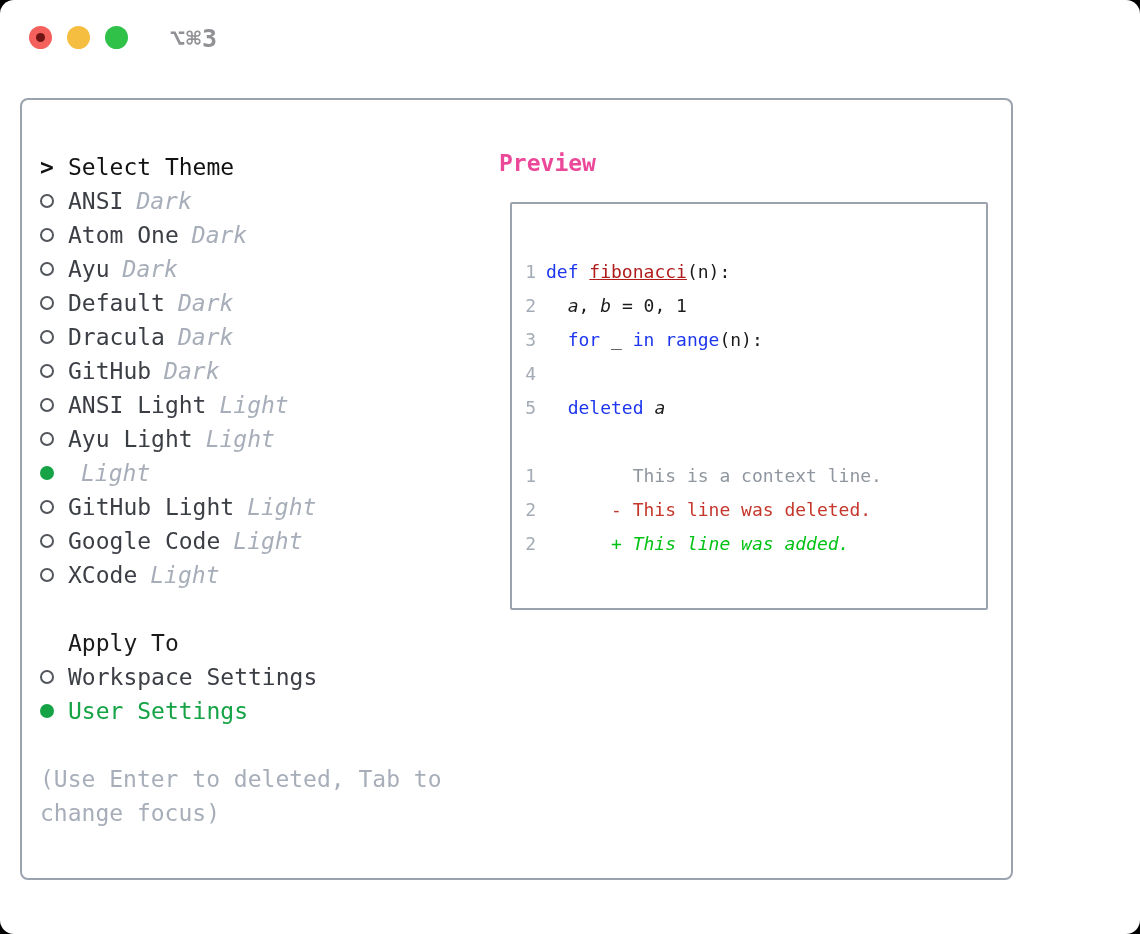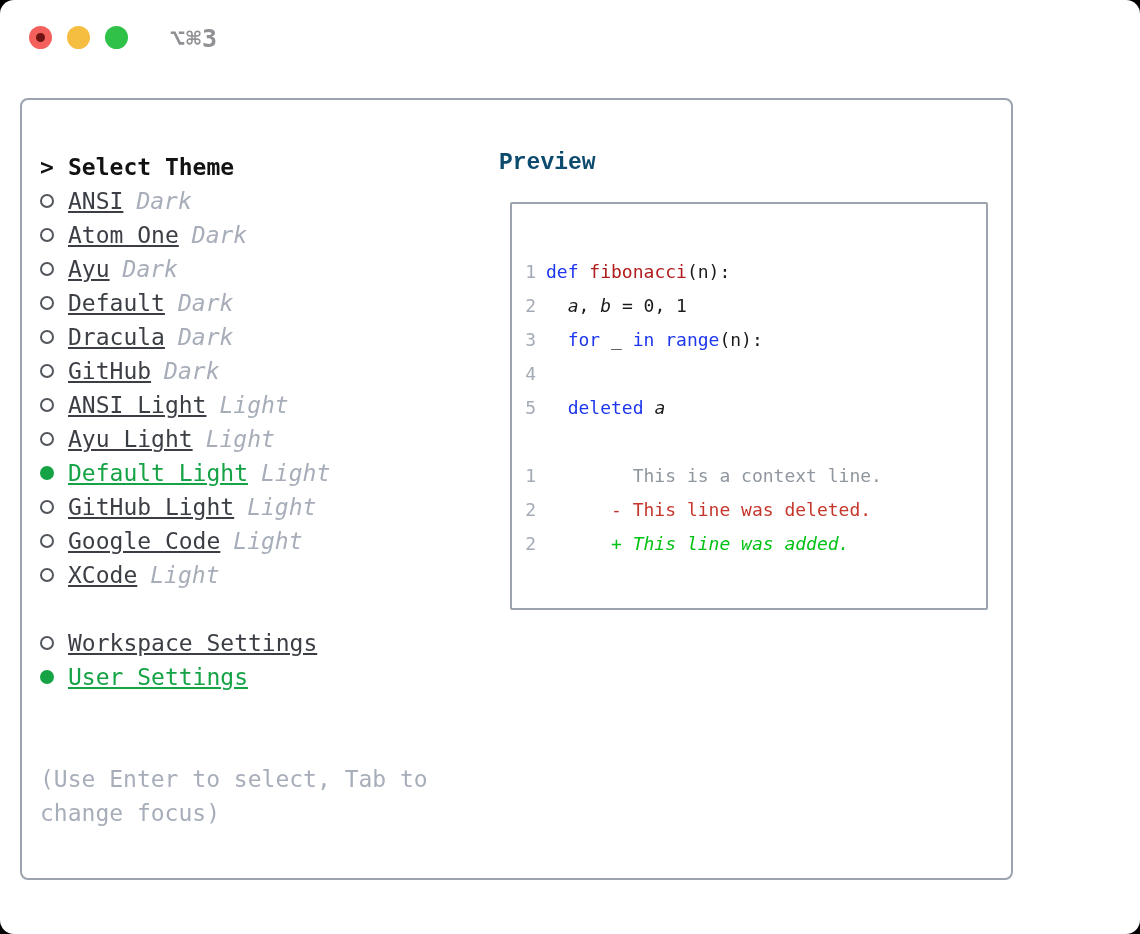--- a/index.html
+++ b/index.html
@@ -17,38 +17,38 @@
 
   
   .panel{position:absolute;left:20px;top:98px;width:993px;height:782px;border:2px solid var(--border-gray,#9aa3ae);border-radius:8px;box-sizing:border-box;}
 
   
   .col-left{position:absolute;left:18px;top:50px;}
   .apply{position:absolute;left:18px;top:526px;}
   .row{display:flex;align-items:center;height:34px;font-size:23px;color:var(--text-dark,#3b3e44);}
   .marker{width:28px;flex:none;display:flex;align-items:center;}
   .prompt{font-weight:bold;color:#121212;}
-  .htext{font-weight:bold;color:#121212;}
+  .htext{font-weight:normal;color:#121212;}
   .subhead{color:#1b1b1e;}
   .circle{width:14px;height:14px;border-radius:50%;border:2px solid #53565c;box-sizing:border-box;}
   .circle.sel{border:none;background:var(--accent-green,#15a345);}
-  .item .name{white-space:pre;text-decoration:underline;}
+  .item .name{white-space:pre;}
   .item.selected .name{color:var(--accent-green,#15a345);}
   .suffix{margin-left:13px;color:var(--muted-gray,#a7aeb9);font-style:italic;white-space:pre;}
   .hint{position:absolute;left:18px;top:662px;width:430px;font-size:23px;line-height:34px;color:var(--muted-gray,#a7aeb9);}
 
   
-  .preview-header{position:absolute;left:477px;top:50px;font-size:23px;font-weight:bold;color:#0c4a6e;font-family:Liberation Mono, monospace;}
+  .preview-header{position:absolute;left:477px;top:50px;font-size:23px;font-weight:bold;color:#ec4899;}
   .preview-box{position:absolute;left:488px;top:102px;width:478px;height:408px;border:2px solid var(--border-gray,#9aa3ae);border-radius:2px;box-sizing:border-box;padding:50px 0 0 12px;overflow:hidden;}
   .cl{display:flex;align-items:center;height:34px;font-size:18px;}
   .ln{flex:none;width:12px;text-align:right;margin-right:10px;color:#a3abb6;}
   .code{white-space:pre;color:#1b1b1b;}
   .code span{white-space:pre;text-align:center;}
   .tk-kw{color:var(--keyword-blue,#1d36ee);}
-  .tk-fn{color:var(--function-red,#b01b1b);}
+  .tk-fn{color:var(--function-red,#b01b1b);text-decoration:underline;}
   .tk-var{font-style:italic;color:#1b1b1b;}
   .tk-pl{color:#1b1b1b;}
   .tk-ctx{color:var(--context-gray,#8f969f);}
   .tk-del{color:var(--diff-deleted-red,#c5372c);}
   .tk-add{color:var(--diff-added-green,#00c214);font-style:italic;}
 </style>
 </head>
 <body style="--accent-green: #15a345; --keyword-blue: #1d36ee; --function-red: #b01b1b; --diff-deleted-red: #c5372c; --diff-added-green: #00c214; --context-gray: #8f969f; --muted-gray: #a7aeb9; --border-gray: #9aa3ae; --text-dark: #3b3e44; --traffic-red: #f4615c; --traffic-yellow: #f6be40; --traffic-green: #2fc148;">
 
 <div class="window">
@@ -123,21 +123,20 @@
             <span class="marker">
               <span class="circle"></span>
             </span>
             <span class="name">Ayu Light</span>
             <span class="suffix">Light</span>
           </div>
           <div class="row item selected">
             <span class="marker">
               <span class="circle sel"></span>
             </span>
-            <span class="name">Default Light</span>
             <span class="suffix">Light</span>
           </div>
           <div class="row item">
             <span class="marker">
               <span class="circle"></span>
             </span>
             <span class="name">GitHub Light</span>
             <span class="suffix">Light</span>
           </div>
           <div class="row item">
@@ -151,37 +150,41 @@
             <span class="marker">
               <span class="circle"></span>
             </span>
             <span class="name">XCode</span>
             <span class="suffix">Light</span>
           </div>
         </div>
     </div>
 
     <div class="apply">
+      <div class="row">
+        <span class="marker"></span>
+        <span class="subhead">Apply To</span>
+      </div>
       <div id="apply-list">
           <div class="row item">
             <span class="marker">
               <span class="circle"></span>
             </span>
             <span class="name">Workspace Settings</span>
           </div>
           <div class="row item selected">
             <span class="marker">
               <span class="circle sel"></span>
             </span>
             <span class="name">User Settings</span>
           </div>
         </div>
     </div>
 
-    <div class="hint">(Use Enter to select, Tab to change focus)</div>
+    <div class="hint">(Use Enter to deleted, Tab to change focus)</div>
 
     <div class="preview-header">Preview</div>
     <div class="preview-box">
       <div id="preview-lines">
           <div class="cl">
             <span class="ln">1</span>
             <span class="code"><span class="tk-kw">def </span><span class="tk-fn">fibonacci</span><span class="tk-pl">(n):</span></span>
           </div>
           <div class="cl">
             <span class="ln">2</span>

